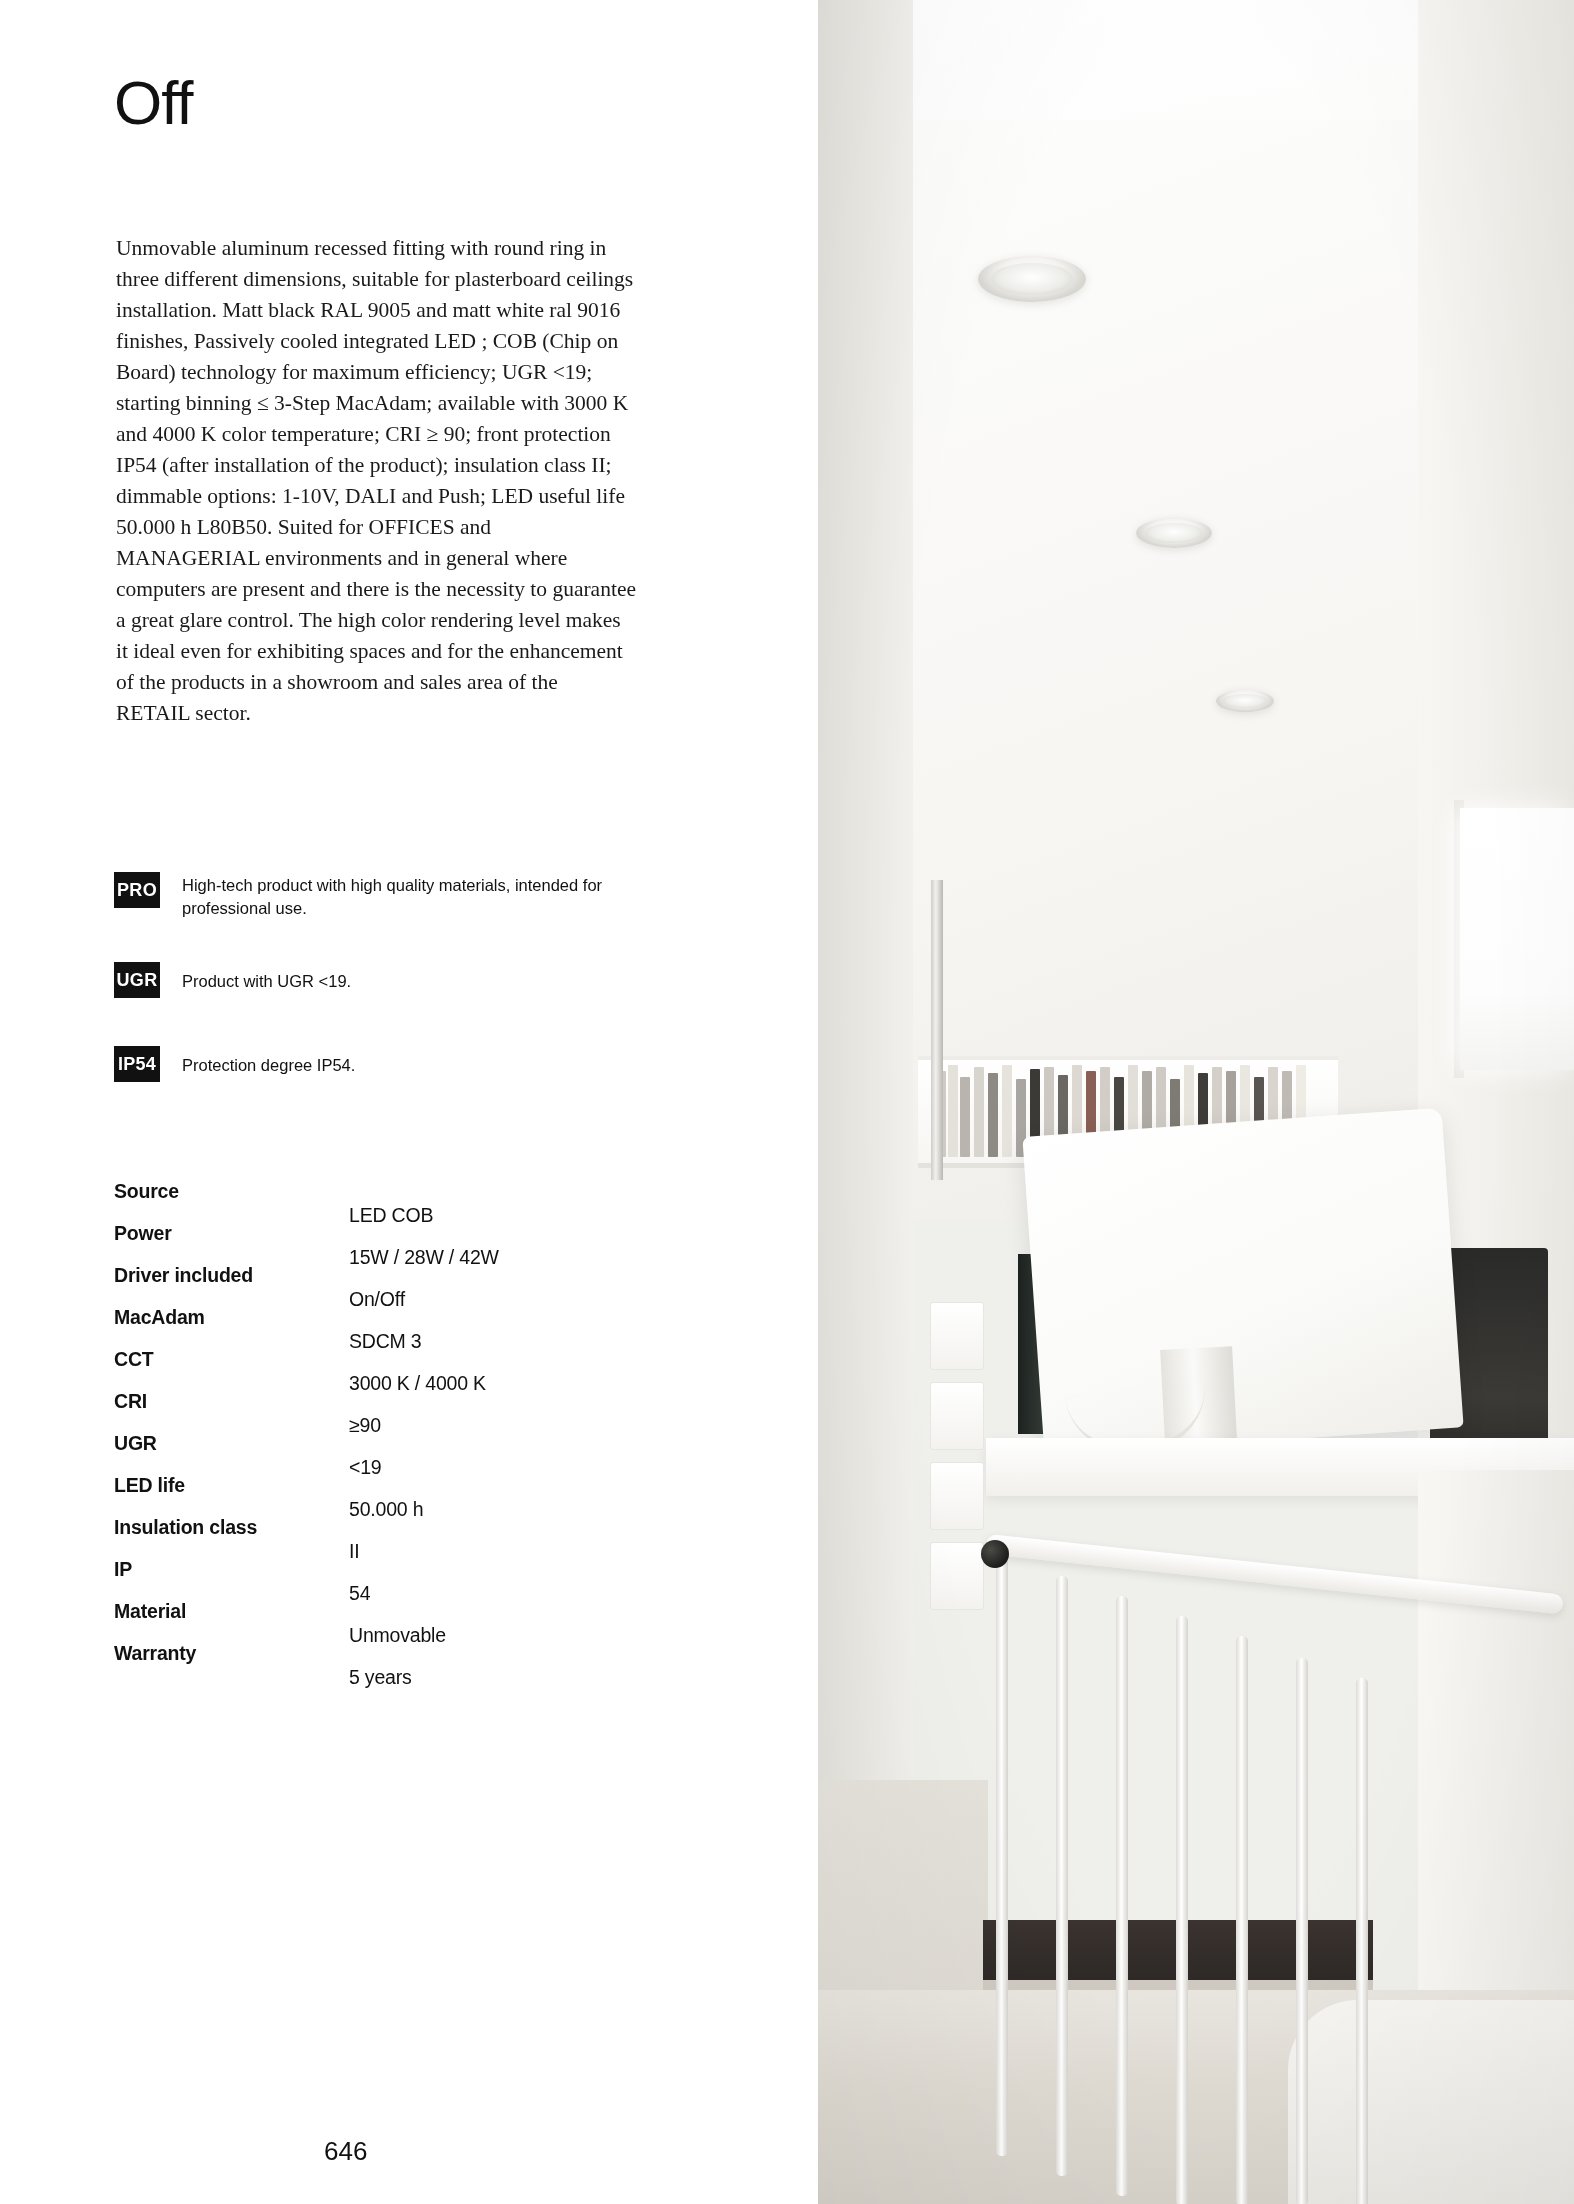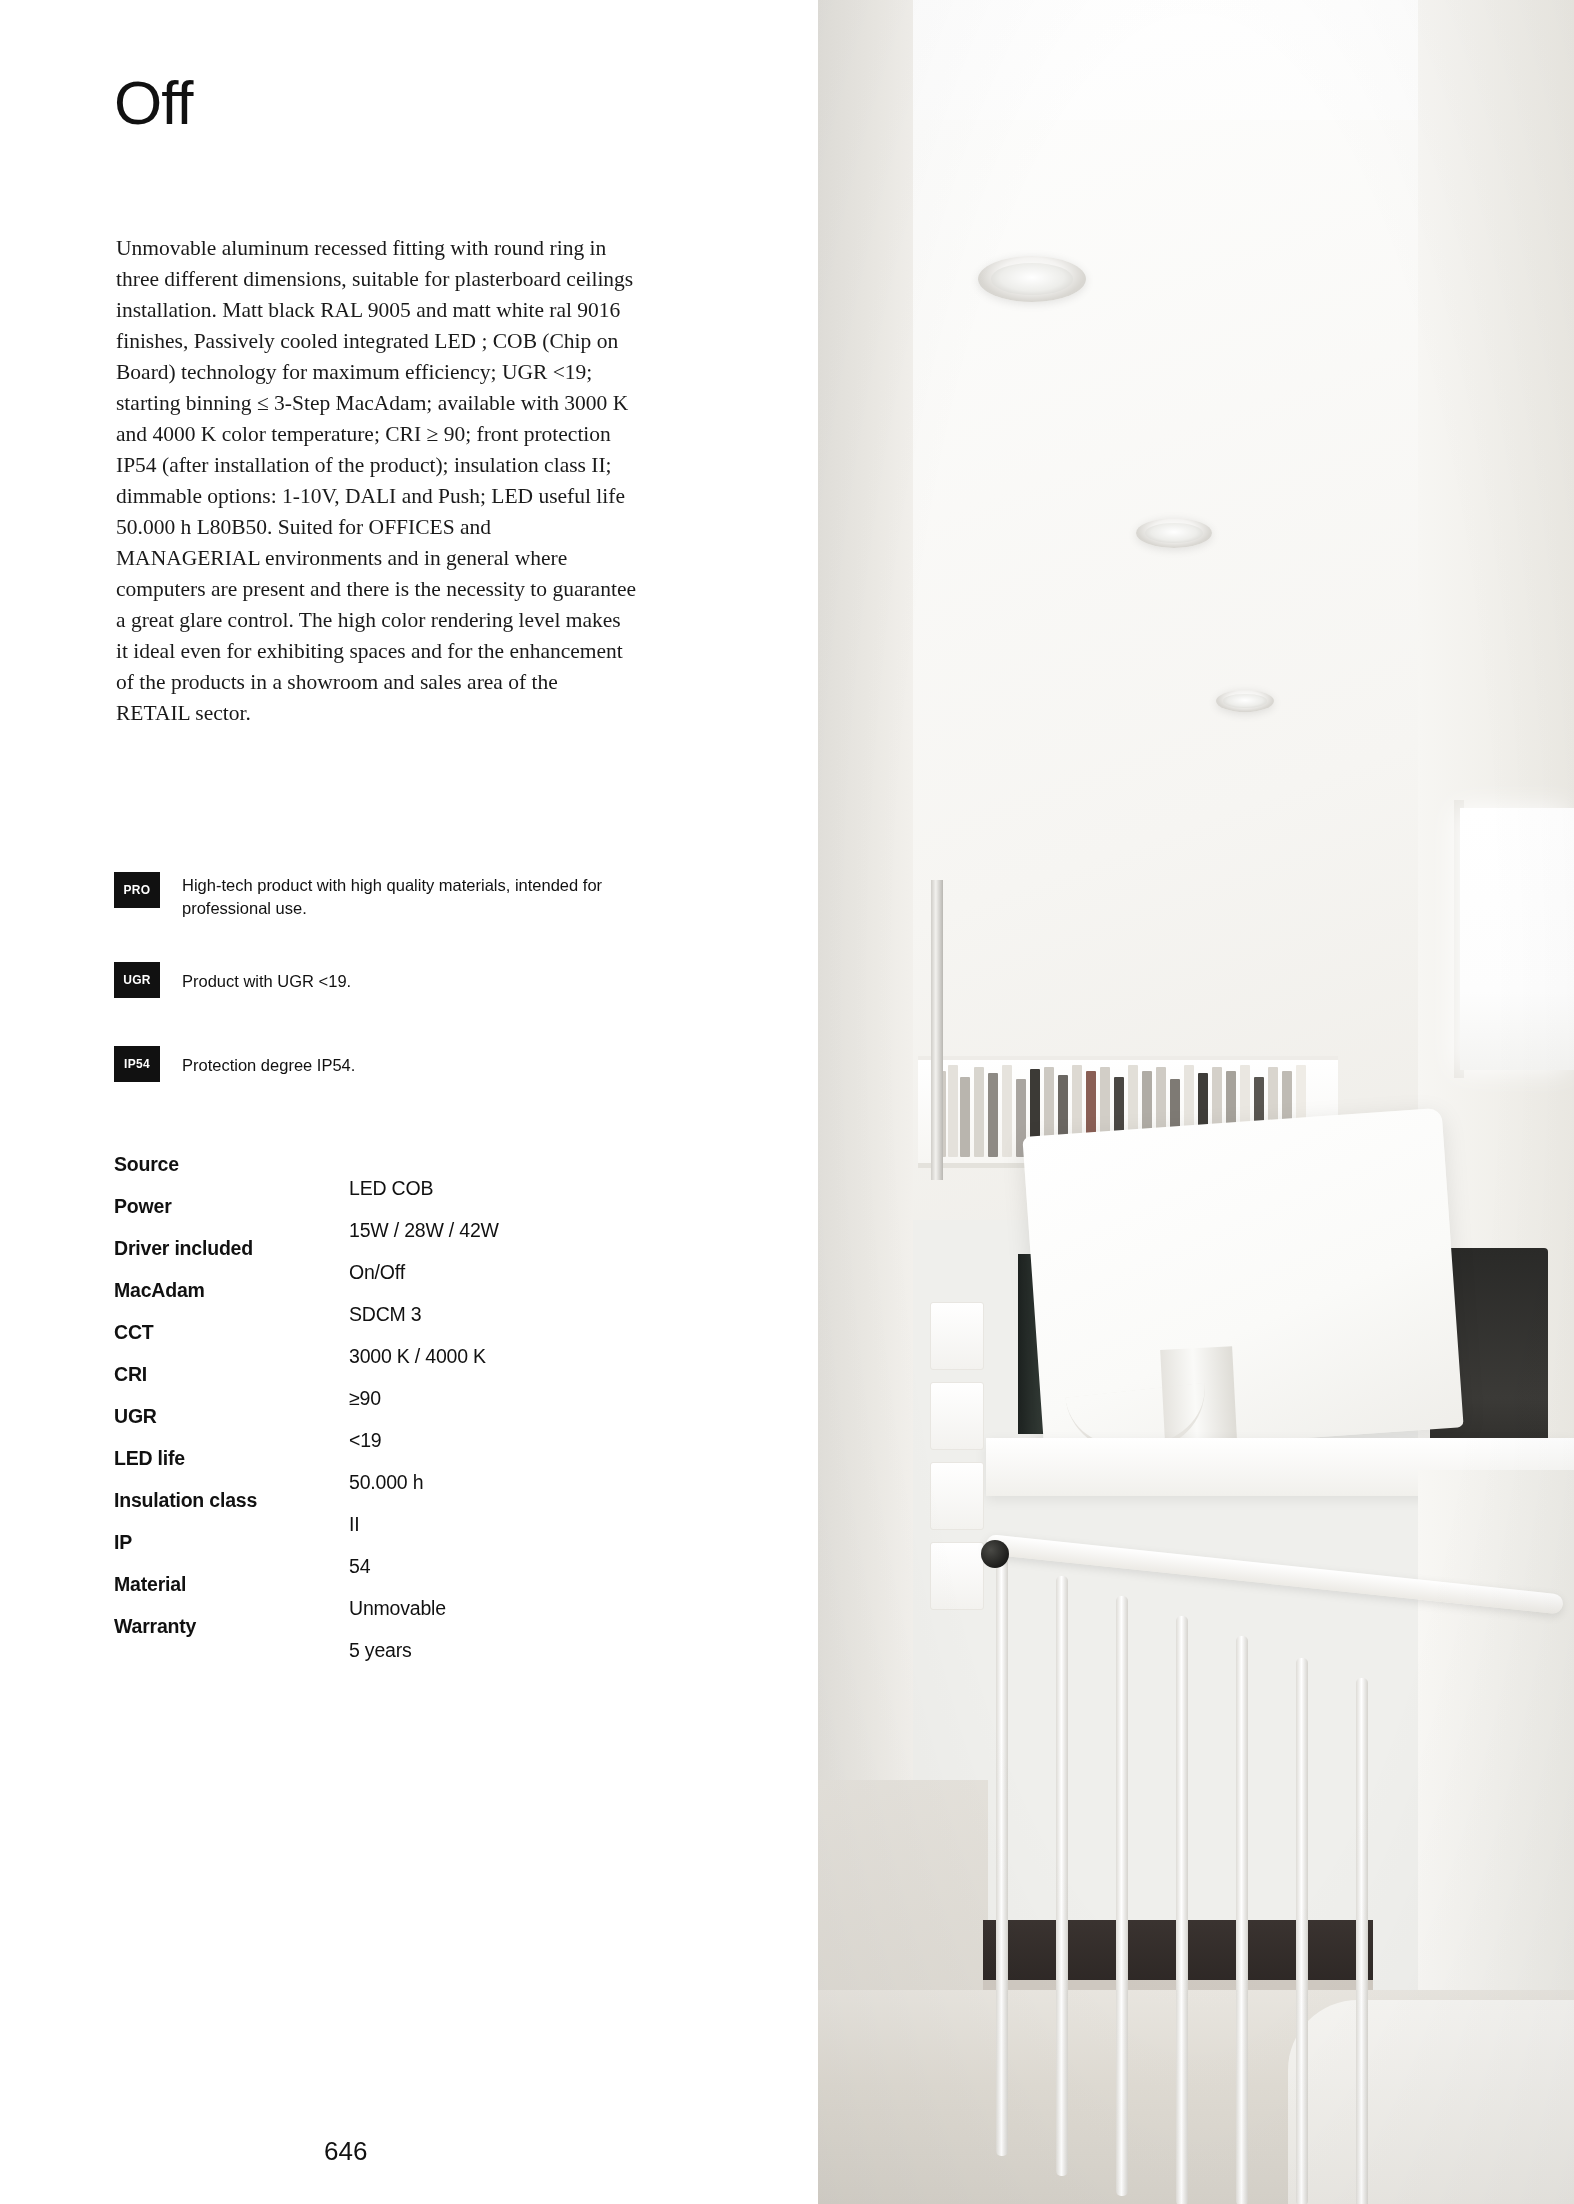--- a/index.html
+++ b/index.html
@@ -64,21 +64,21 @@
     align-items: flex-start;
     margin-bottom: 42px;
     min-height: 42px;
   }
   .badge-box {
     width: 46px;
     height: 36px;
     background: #111111;
     color: #ffffff;
     font-family: "Liberation Sans", sans-serif;
-    font-size: 12px;
+    font-size: 18px;
     font-weight: 700;
     letter-spacing: 0.3px;
     display: flex;
     align-items: center;
     justify-content: center;
     flex: 0 0 auto;
   }
   .badge-text {
     margin-left: 22px;
     font-family: "Liberation Sans", sans-serif;
@@ -88,21 +88,21 @@
     padding-top: 2px;
     max-width: 440px;
   }
   .badge-row.b2 .badge-text,
   .badge-row.b3 .badge-text { padding-top: 8px; }
 
   
   .specs {
     position: absolute;
     left: 114px;
-    top: 1153px;
+    top: 1180px;
     width: 560px;
   }
   .spec-row {
     display: flex;
     height: 42px;
     align-items: flex-start;
   }
   .spec-label {
     width: 235px;
     font-family: "Liberation Sans", sans-serif;

